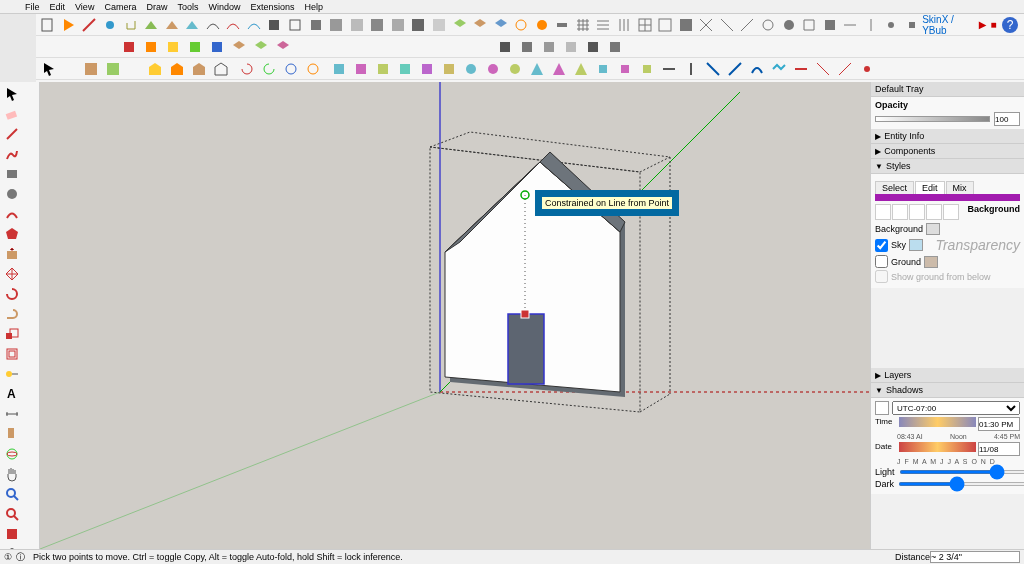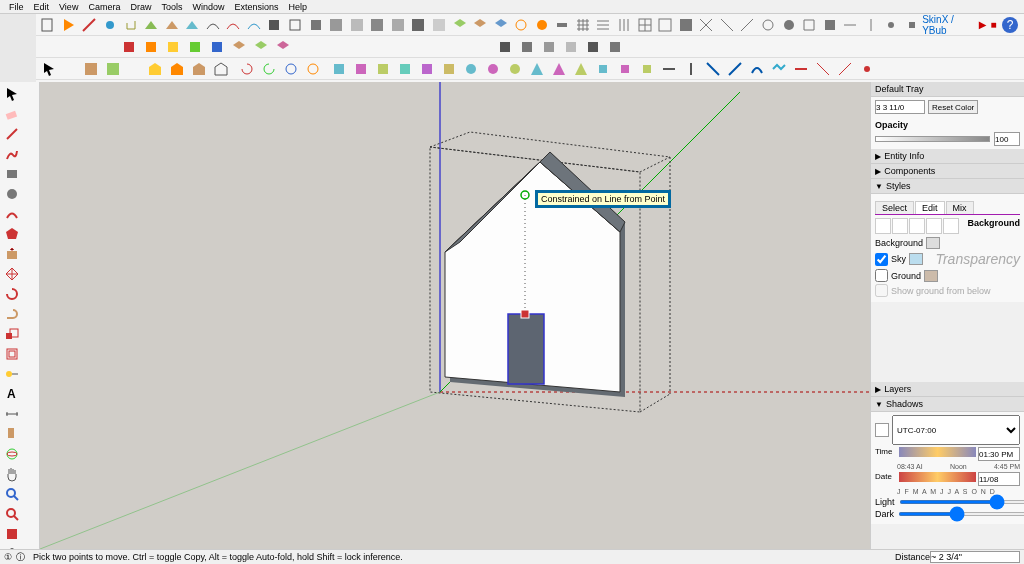--- a/index.html
+++ b/index.html
@@ -1,34 +1,34 @@
 <!DOCTYPE html>
 <html><head>
 <meta charset="utf-8">
 <style>
 * { box-sizing: border-box; margin: 0; padding: 0; font-family: Tahoma, sans-serif; }
 body { width: 1024px; height: 564px; background: #e8e8e8; overflow: hidden; position: relative; }
-.menubar { height: 14px; background: #f0f0f0; display: flex; align-items: center; padding: 0 4px; font-size: 9px; border-bottom: 1px solid #ccc; }
+.menubar { height: 14px; background: #f0f0f0; display: flex; align-items: center; padding: 0 20px; font-size: 9px; border-bottom: 1px solid #ccc; }
 .menubar span { padding: 0 5px; cursor: pointer; }
 .toolbar-row { height: 22px; background: #f5f5f5; display: flex; align-items: center; padding: 0 2px; border-bottom: 1px solid #ddd; margin-left: 36px; }
 .tool-btn { width: 20px; height: 20px; margin: 0 1px; display: flex; align-items: center; justify-content: center; border: 1px solid transparent; cursor: pointer; }
 .tool-btn svg { width: 16px; height: 16px; }
 .plugin-label { font-size: 10px; color: #0066cc; margin-left: auto; padding-right: 4px; display:flex; align-items:center; gap:4px; }
 .main-area { position: absolute; top: 82px; left: 40px; right: 154px; bottom: 15px; background: #d0cdc8; overflow: hidden; }
 .left-toolbar { position: absolute; top: 82px; left: 0; width: 40px; bottom: 15px; background: #f5f5f5; border-right: 1px solid #ccc; padding: 2px; }
 .left-toolbar .tool-btn { width: 18px; height: 18px; float: left; margin: 1px; }
 .right-panel { position: absolute; top: 82px; right: 0; width: 154px; bottom: 5px; background: #f0f0f0; border-left: 1px solid #ccc; font-size: 9px; overflow: hidden; }
 .panel-header { background: #e0e0e0; padding: 2px 4px; border-bottom: 1px solid #ccc; font-size: 9px; cursor: pointer; display:flex; align-items:center; }
 .panel-header .arrow { margin-right: 3px; font-size:8px; }
 .panel-body { padding: 3px 4px; background: #f8f8f8; }
 .statusbar { position: absolute; bottom: 0; left: 0; right: 0; height: 15px; background: #f0f0f0; border-top: 1px solid #ccc; display: flex; align-items: center; font-size: 9px; padding: 0 4px; }
 .statusbar .right { margin-left: auto; display:flex; align-items:center; }
-.tooltip { position: absolute; background: #ffffcc; border: 3px solid #0369a1; font-size: 9px; padding: 1px 3px; white-space: nowrap; }
+.tooltip { position: absolute; background: #ffffcc; border: 7px solid #0369a1; font-size: 9px; padding: 1px 3px; white-space: nowrap; }
 .style-thumb { width:30px; height:30px; border:1px solid #999; background: linear-gradient(135deg,#cde 50%,#eee 50%); float:left; margin-right:4px; }
-.style-tabs { display:flex; border-bottom:1px solid #a21caf; margin-top:4px; }
+.style-tabs { display:flex; border-bottom:7px solid #a21caf; margin-top:4px; }
 .style-tabs span { padding:1px 6px; font-size:9px; border:1px solid #ccc; border-bottom:none; background:#eee; margin-right:1px; cursor:pointer; }
 .style-tabs span.active { background:#fff; }
 .swatch { width:14px; height:12px; border:1px solid #999; display:inline-block; vertical-align:middle; background:#ddd; }
 .check-row { display:flex; align-items:center; gap:3px; margin:2px 0; }
 .slider-row { display:flex; align-items:center; gap:4px; margin:2px 0; }
 .slider-row input[type=range] { flex:1; height:4px; }
 .time-row { display:flex; align-items:flex-start; gap:2px; font-size:8px; margin:2px 0; }
 .input-small { width:42px; height:14px; font-size:8px; border:1px solid #999; background:#fff; }
 .reset-btn { font-size:8px; padding:0 3px; height:14px; border:1px solid #999; background:#eee; cursor:pointer; }
 .sep { width:4px; }
@@ -883,24 +883,20 @@
     <circle cx="485" cy="113" r="4" fill="none" stroke="#0a0" stroke-width="1.5"></circle>
     <rect x="481" y="228" width="8" height="8" fill="#c33" stroke="#fff"></rect>
   </svg>
   <div class="tooltip" style="left:495px; top:108px;">Constrained on Line from Point</div>
 </div>
 
 <div class="right-panel">
   <div class="panel-header" style="background:#ddd">
       <span>Default Tray</span>
     </div>
-  <div class="panel-body" style="display:flex;align-items:center;gap:3px;">
-    <input class="input-small" style="width: 50px;" value="3 3 11/0">
-    <button class="reset-btn">Reset Color</button>
-  </div>
   <div class="panel-body">
     <div style="font-weight:bold">Opacity</div>
     <div style="display:flex;gap:4px;align-items:center;margin-top:2px">
       <div style="flex:1;height:6px;border:1px solid #999;background:linear-gradient(90deg,#fff,#888)"></div>
       <input class="input-small" style="width: 26px;" value="100">
     </div>
   </div>
   <div class="panel-header">
       <span class="arrow">▶</span>
       <span>Entity Info</span>
@@ -952,21 +948,21 @@
       <span class="arrow">▶</span>
       <span>Layers</span>
     </div>
   <div class="panel-header">
       <span class="arrow">▼</span>
       <span>Shadows</span>
     </div>
   <div class="panel-body">
     <div style="display:flex;gap:3px;align-items:center">
       <div style="width:14px;height:14px;border:1px solid #999;background:#fff"></div>
-      <select style="flex:1;font-size:8px;height:30px"><option>UTC-07:00</option></select>
+      <select style="flex:1;font-size:8px;height:14px"><option>UTC-07:00</option></select>
     </div>
     <div class="time-row">
       <span style="width:22px">Time</span>
       <div style="flex:1;height:10px;background:linear-gradient(90deg,#88b,#fc6,#88b);position:relative"></div>
       <input class="input-small" value="01:30 PM" style="">
     </div>
     <div class="time-row" style="font-size:7px;color:#555;padding-left:22px">
       <span>08:43 AI</span>
       <span style="margin:0 auto">Noon</span>
       <span>4:45 PM</span>

